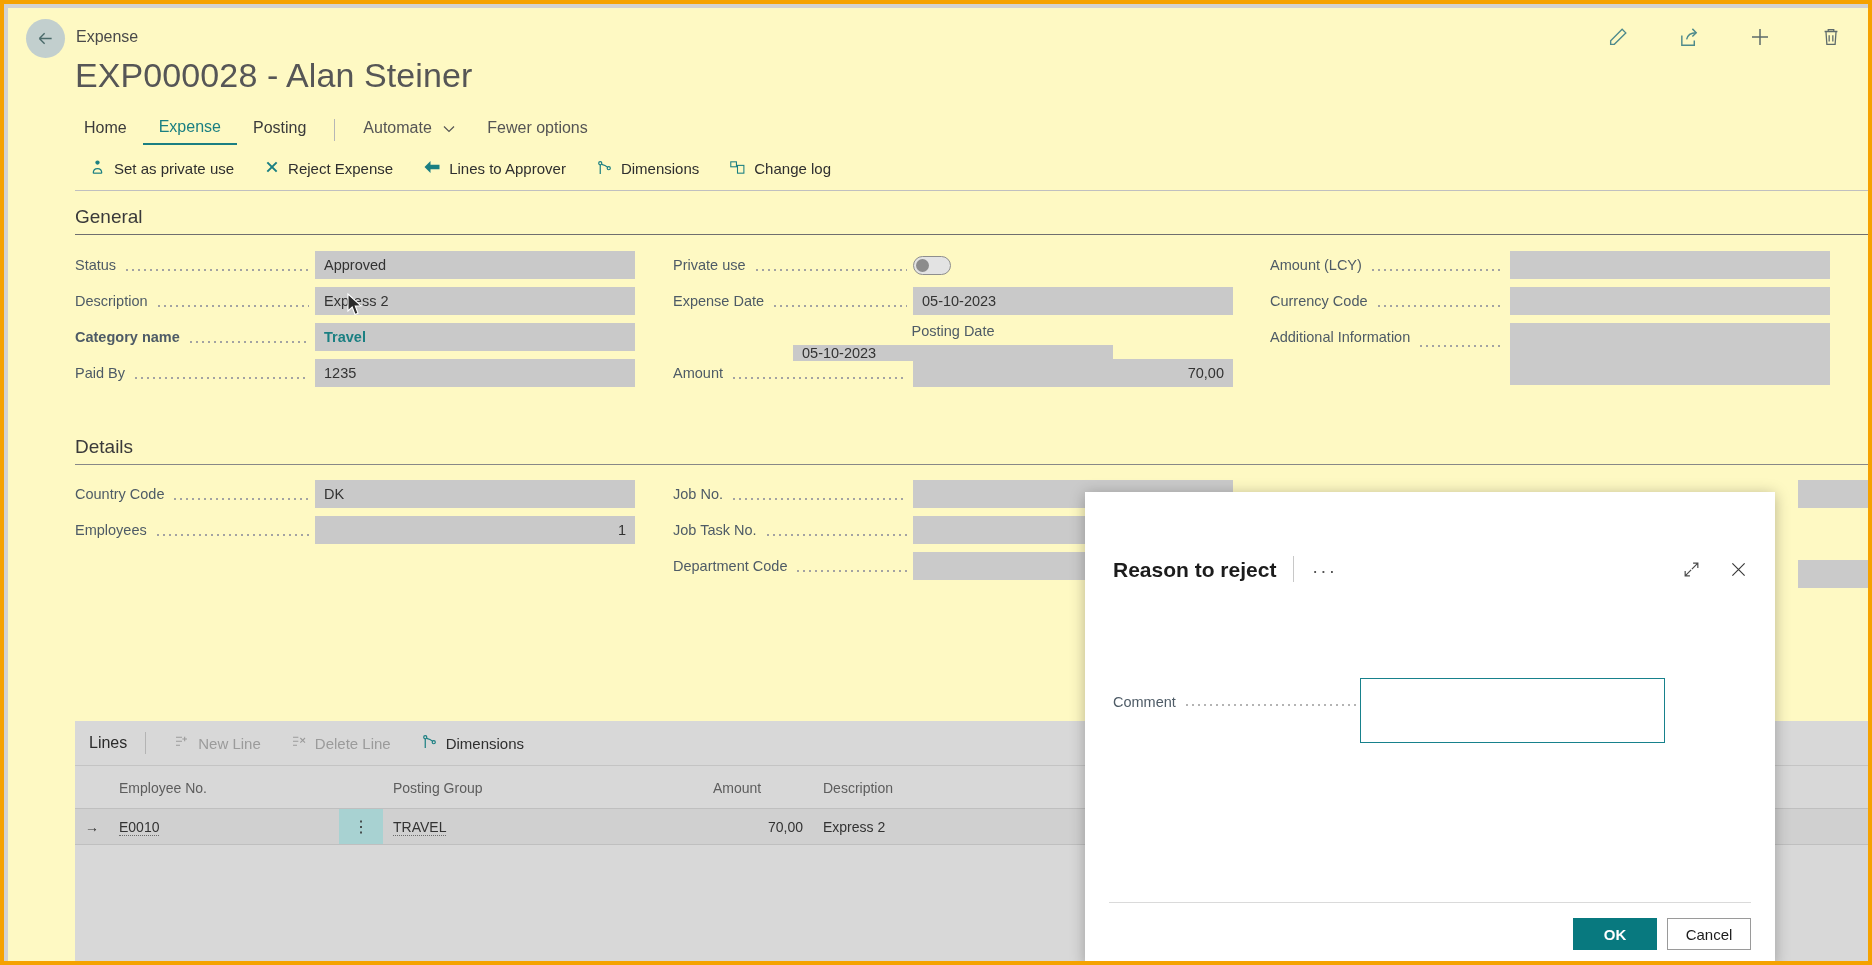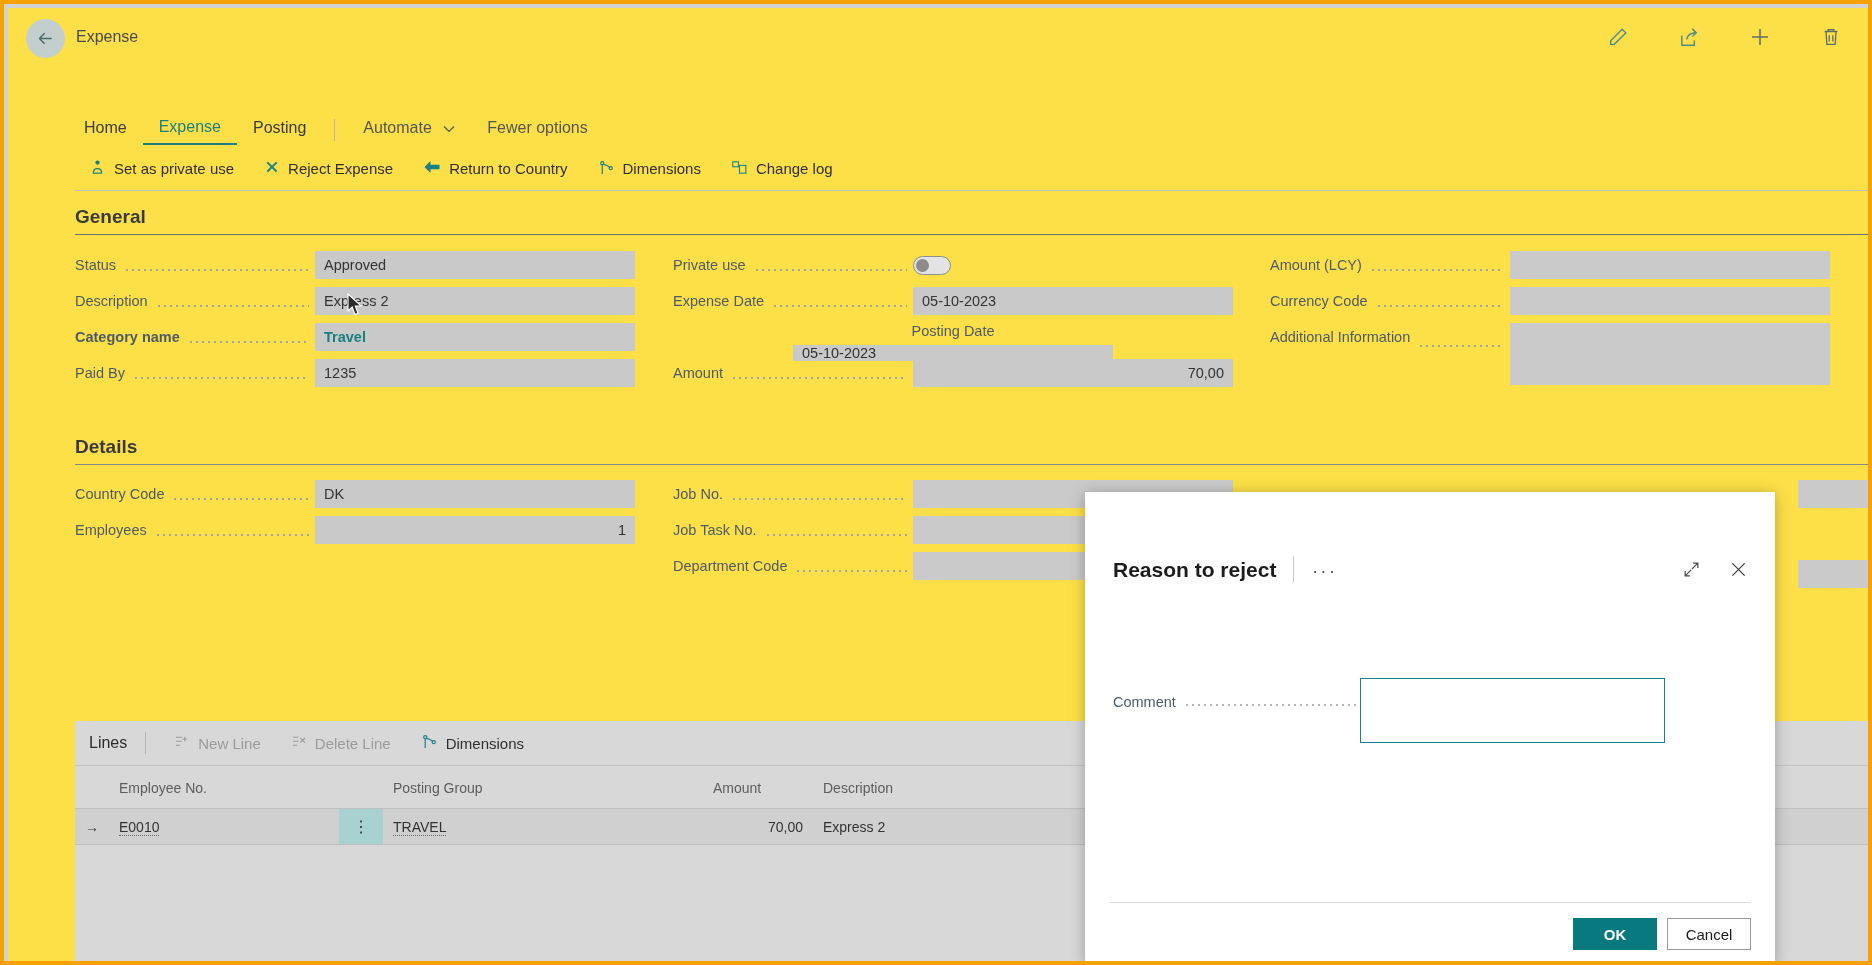--- a/index.html
+++ b/index.html
@@ -11,21 +11,21 @@
   }
   .page-frame {
     position: absolute; inset: 0;
     border: 4px solid #f5a201;
     background: #d2d2d2;
     overflow: hidden;
   }
   .app {
     position: absolute; left: 4px; top: 4px;
     width: 1864px; height: 957px;
-    background: #fde047;
+    background: #fef9c3;
     overflow: hidden;
   }
 
   
   .topbar { position: relative; height: 62px; }
   .back-btn {
     position: absolute; left: 18px; top: 11px;
     width: 39px; height: 39px; border-radius: 50%;
     background: #c2cfce; display: flex; align-items: center; justify-content: center;
     cursor: pointer;
@@ -71,21 +71,21 @@
   }
   .action { display: flex; align-items: center; gap: 8px; padding: 4px 16px 4px 14px; cursor: pointer; white-space: nowrap;}
   .action.disabled { color: #9b9b9b; cursor: default; }
   .rule {
     position: absolute; left: 67px; right: 0; top: 182px;
     height: 1px; background: #c0c0c0;
   }
 
   
   .section-head {
-    position: absolute; font-size: 19px; color: #3a3a3a; font-weight: bold;
+    position: absolute; font-size: 19px; color: #3a3a3a;
   }
   .section-underline { position: absolute; height: 1px; background: #6f6f6f; }
 
   .field { position: absolute; display: flex; align-items: center; height: 28px; font-size: 14.5px;}
   .field .lbl { color: #4e5b66; white-space: nowrap; }
   .field .dots {
     flex: 1; height: 12px; margin: 0 6px 0 8px;
     background-image: radial-gradient(circle, #a3a3a3 1px, transparent 1.2px);
     background-size: 6px 6px; background-position: 0 6px; background-repeat: repeat-x;
     align-self: flex-end; margin-bottom: 6px;
@@ -215,20 +215,21 @@
         </svg>
       </div>
       <div class="ic">
         <svg width="22" height="22" viewBox="0 0 24 24" fill="none" stroke="#5e6b6b" stroke-width="1.4">
           <path d="M5 6h14M9 6V4h6v2M6.5 6l1 14h9l1-14M10 10v7M14 10v7"></path>
         </svg>
       </div>
     </div>
   </div>
 
+  <div class="page-title">EXP000028 - Alan Steiner</div>
 
   <div class="tabs">
     <div class="tab">Home</div>
     <div class="tab active">Expense</div>
     <div class="tab">Posting</div>
     <div class="tab-sep"></div>
     <div class="tab muted">
       <span>Automate</span>
       <span class="chev">
         <svg width="12" height="8" viewBox="0 0 12 8" fill="none" stroke="#555" stroke-width="1.2">
@@ -257,21 +258,21 @@
             </svg>
       </span>
       <span>Reject Expense</span>
     </div>
     <div class="action">
       <span>
         <svg width="18" height="16" viewBox="0 0 24 20" fill="#1a7f82">
               <path d="M10 2L2 10l8 8v-5h12V7H10z"></path>
             </svg>
       </span>
-      <span>Return to Country</span>
+      <span>Lines to Approver</span>
     </div>
     <div class="action">
       <span>
         <svg width="17" height="17" viewBox="0 0 24 24" fill="none" stroke="#1a7f82" stroke-width="1.7">
           <circle cx="6" cy="6" r="2.2"></circle>
               <circle cx="18" cy="13" r="2.2"></circle>
               <path d="M8 7.5c4 1 6 2 8.2 4M6 8.5V21"></path>
         </svg>
       </span>
       <span>Dimensions</span>

